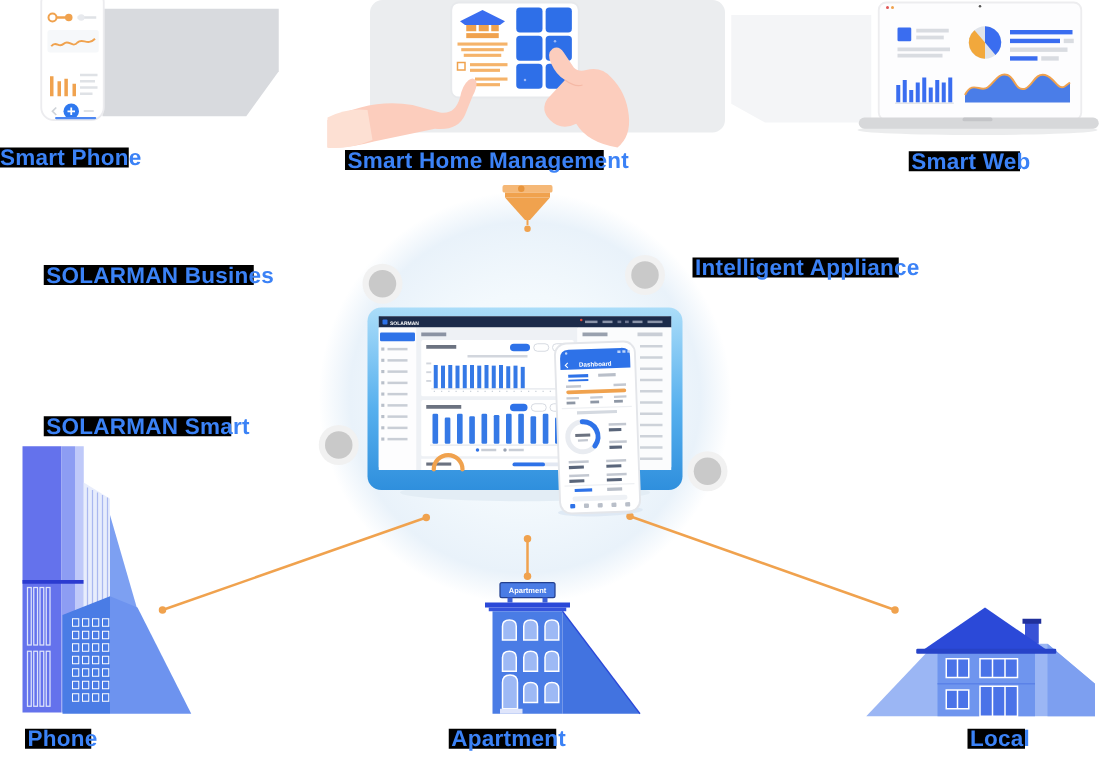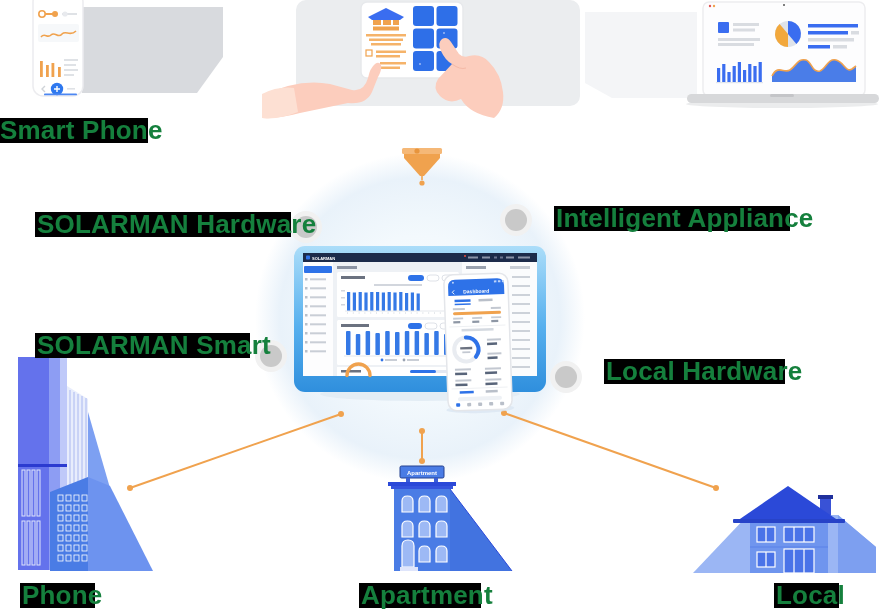--- a/index.html
+++ b/index.html
@@ -1,19 +1,19 @@
 <!DOCTYPE html>
 <html><head>
 <meta charset="utf-8">
 <style>
   html,body{margin:0;padding:0;background:#fff;}
   .stage{position:relative;width:880px;height:611px;background:#ffffff;overflow:hidden;
          font-family:"Liberation Sans",sans-serif;}
   .stage svg{position:absolute;left:0;top:0;}
-  .lbl{position:absolute;font-weight:700;font-size:26px;line-height:1.15;color:#15803d;
+  .lbl{position:absolute;font-weight:700;font-size:18px;line-height:1.15;color:#3b82f6;
        letter-spacing:.2px;white-space:nowrap;z-index:5;}
   .lbl::before{content:"";position:absolute;left:-2px;right:9%;top:2px;bottom:3px;
        background:#000;z-index:0;}
   .lbl .hl{position:relative;z-index:1;}
   svg text{font-family:"Liberation Sans",sans-serif;}
 </style>
 </head>
 <body>
 
 <div class="stage">
@@ -497,23 +497,24 @@
       <rect x="757" y="552" width="18" height="15"></rect>
           <line x1="766" y1="552" x2="766" y2="567"></line>
       <rect x="784" y="549" width="30" height="24"></rect>
           <line x1="794" y1="549" x2="794" y2="573"></line>
           <line x1="804" y1="549" x2="804" y2="573"></line>
     </g>
   </g>
 </svg>
 
 <div class="lbl" style="left:0px;top:116px"><span class="hl">Smart Phone</span></div>
-
-<div class="lbl" style="left:37px;top:210px"><span class="hl">SOLARMAN Hardware</span></div>
+<div class="lbl" style="left:278px;top:118px"><span class="hl">Smart Home Management</span></div>
+<div class="lbl" style="left:729px;top:119px"><span class="hl">Smart Web</span></div>
+
+<div class="lbl" style="left:37px;top:210px"><span class="hl">SOLARMAN Busines</span></div>
 <div class="lbl" style="left:37px;top:331px"><span class="hl">SOLARMAN Smart</span></div>
 <div class="lbl" style="left:556px;top:204px"><span class="hl">Intelligent Appliance</span></div>
-<div class="lbl" style="left:606px;top:357px"><span class="hl">Local Hardware</span></div>
 
 <div class="lbl" style="left:22px;top:581px"><span class="hl">Phone</span></div>
 <div class="lbl" style="left:361px;top:581px"><span class="hl">Apartment</span></div>
 <div class="lbl" style="left:776px;top:581px"><span class="hl">Local</span></div>
 
 </div>
 
 </body></html>

